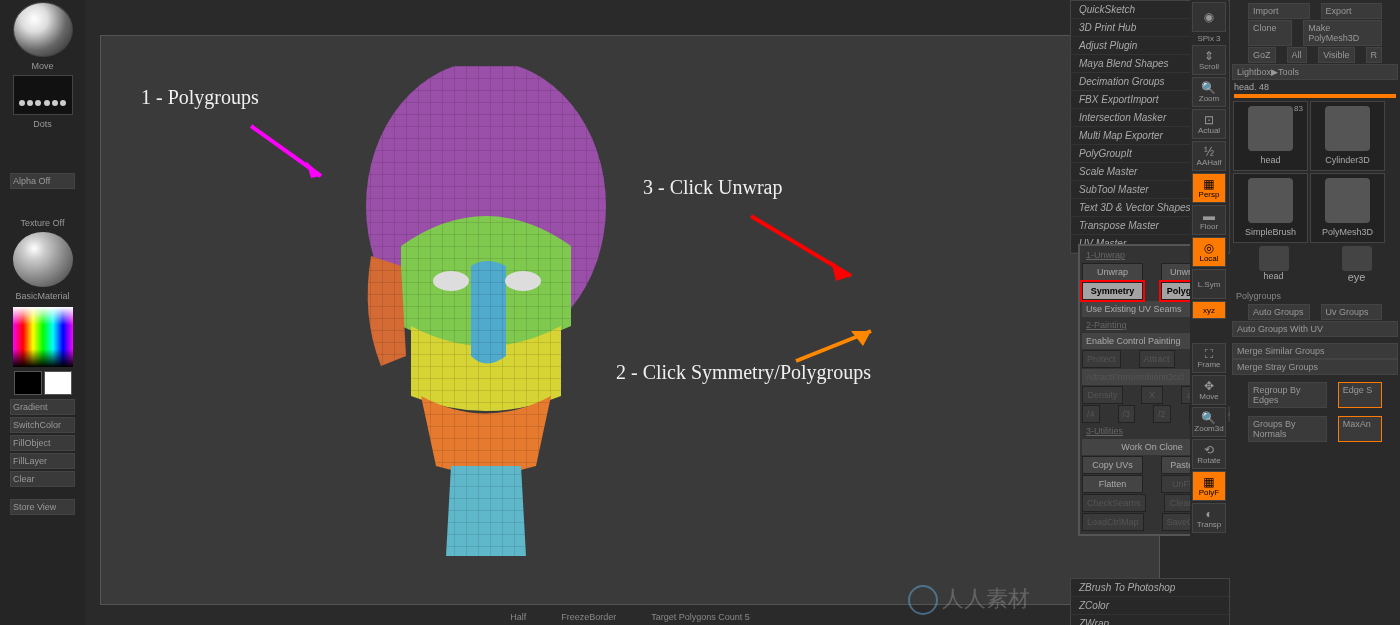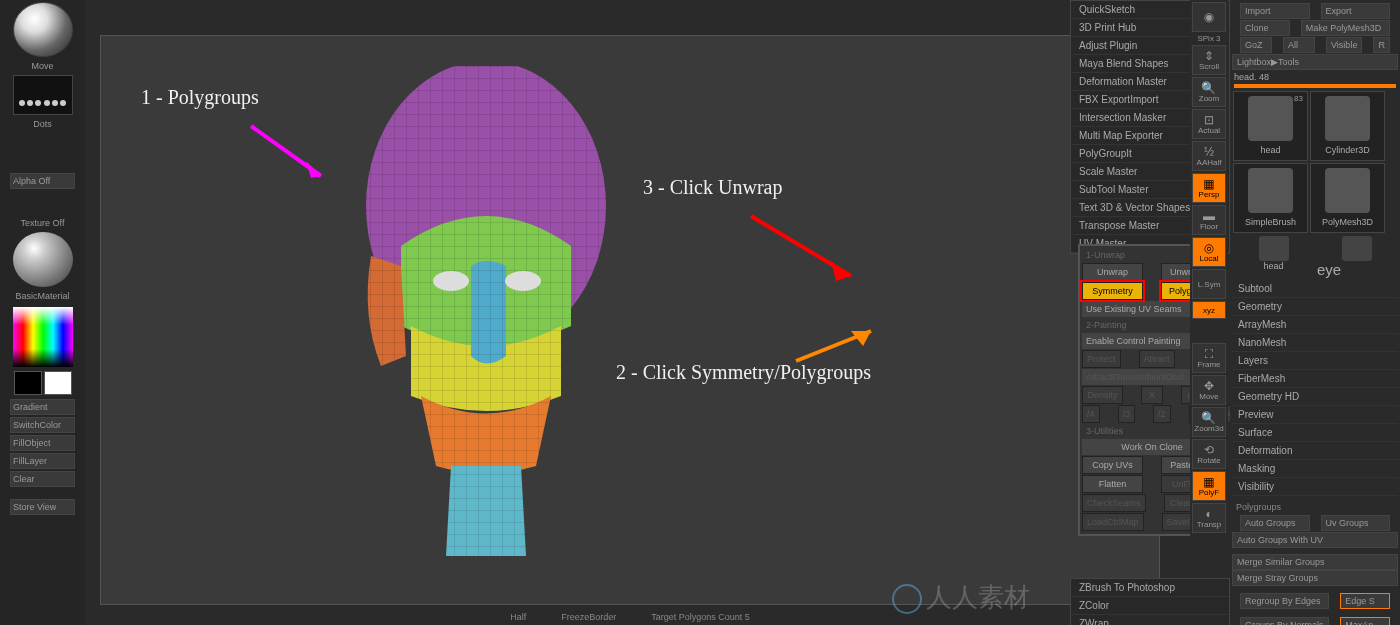--- a/index.html
+++ b/index.html
@@ -15,47 +15,47 @@
 .color-picker::after { content:''; position:absolute; inset:0; background: linear-gradient(to bottom, #fff, transparent 30%, transparent 70%, #000); }
 .swatches { display: flex; gap: 2px; justify-content: center; margin: 4px 0; }
 .swatch { width: 28px; height: 24px; border: 1px solid #555; }
 
 .canvas-area { position: absolute; left: 100px; top: 35px; width: 1060px; height: 570px; background: #3a3a3a; border: 1px solid #555; }
 .annotation { position: absolute; color: #f0f0f0; font-family: 'Times New Roman', serif; font-size: 20px; }
 
 .head-model { position: absolute; left: 210px; top: 30px; width: 320px; height: 490px; }
 
 .plugin-menu { position: absolute; right: 170px; top: 0; width: 160px; background: #282828; border: 1px solid #444; }
-.menu-item { padding: 3px 8px; font-size: 10px; color: #aaa; cursor: pointer; border-bottom: 1px solid #333; }
+.menu-item { padding: 3px 8px; font-size: 10px; color: #aaa; cursor: pointer; border-bottom: 1px solid #333; font-style: italic; }
 
 .uv-panel { position: absolute; right: 174px; top: 244px; width: 148px; background: #333; border: 2px solid #555; padding: 2px; }
-.uv-section-label { color: #666; font-size: 9px; padding: 2px 4px; }
+.uv-section-label { color: #666; font-size: 9px; padding: 2px 4px; text-decoration: underline; }
 .uv-btn-row { display: flex; gap: 18px; margin: 1px 0; }
 .uv-btn { flex: 1; padding: 3px 4px; background: #444; color: #aaa; font-size: 9px; text-align: center; cursor: pointer; border: 1px solid #222; }
-.uv-btn.orange { background: #eab308; color: #000; font-weight: normal; outline: 2px solid #ff0000; }
+.uv-btn.orange { background: #a3a3a3; color: #000; font-weight: bold; outline: 2px solid #ff0000; }
 .uv-btn.disabled { color: #555; background: #3a3a3a; }
 .uv-long { width: 100%; padding: 3px 4px; background: #444; color: #aaa; font-size: 9px; margin: 1px 0; cursor: pointer; }
 .uv-long.disabled { color: #555; }
 
 .vert-toolbar { position: absolute; right: 172px; top: 0; width: 38px; height: 100%; background: #2a2a2a; display: flex; flex-direction: column; align-items: center; gap: 2px; padding-top: 2px; }
 .vbtn { width: 34px; height: 30px; background: #333; border: 1px solid #444; font-size: 8px; color: #999; display: flex; flex-direction: column; align-items: center; justify-content: center; cursor: pointer; }
 .vbtn.active { background: #ff7a00; color: #000; }
 .vbtn-icon { font-size: 12px; line-height: 1; }
 
 .right-panel { position: absolute; right: 0; top: 0; width: 170px; height: 100%; background: #2a2a2a; padding: 2px; overflow: hidden; }
-.rbtn-row { display: flex; gap: 11px; margin: 1px 8px; justify-content: flex-end; }
+.rbtn-row { display: flex; gap: 11px; margin: 1px 16px; justify-content: flex-end; }
 .rbtn { flex: 1; padding: 2px 4px; background: #3a3a3a; color: #999; font-size: 9px; cursor: pointer; border: 1px solid #444; }
 .rbtn.orange-border { border-color: #ff7a00; }
 .tool-item { display: inline-block; width: 75px; height: 70px; background: #222; border: 1px solid #444; margin: 1px; text-align: center; position: relative; font-size: 9px; }
 .tool-item .num { position: absolute; top: 2px; right: 4px; font-size: 8px; color: #999; }
 .tool-thumb { width: 45px; height: 45px; margin: 4px auto; background: #555; border-radius: 4px; }
 .accordion { padding: 3px 6px; background: #2a2a2a; color: #aaa; font-size: 10px; cursor: pointer; border-bottom: 1px solid #333; }
 .section-header { padding: 2px 4px; font-size: 9px; color: #888; margin-top: 4px; }
 
-.watermark { position: absolute; right: 370px; bottom: 10px; font-size: 26px; color: rgba(200,200,200,0.3); font-family: sans-serif; }
+.watermark { position: absolute; right: 370px; bottom: 10px; font-size: 22px; color: rgba(200,200,200,0.3); font-family: sans-serif; }
 .watermark-icon { display: inline-block; width: 30px; height: 30px; border: 2px solid rgba(100,170,220,0.5); border-radius: 50%; vertical-align: middle; margin-right: 4px; position: relative; }
 
 .bottom-bar { position: absolute; bottom: 0; left: 100px; width: 1060px; height: 16px; background: #2a2a2a; display: flex; gap: 35px; padding: 0 10px; align-items: center; font-size: 9px; color: #888; }
 </style>
 </head>
 <body>
 
 <div class="left-panel">
   <div class="brush-preview"></div>
   <div class="label-center">Move</div>
@@ -130,21 +130,21 @@
       <line x1="5" y1="35" x2="80" y2="5" stroke="#ff8800" stroke-width="4"></line>
       <polygon points="80,5 60,5 72,20" fill="#ff8800"></polygon>
     </svg>
 </div>
 
 <div class="plugin-menu" id="plugin-menu">
     <div class="menu-item">QuickSketch</div>
     <div class="menu-item">3D Print Hub</div>
     <div class="menu-item">Adjust Plugin</div>
     <div class="menu-item">Maya Blend Shapes</div>
-    <div class="menu-item">Deformation Master</div>
+    <div class="menu-item">Decimation Groups</div>
     <div class="menu-item">FBX ExportImport</div>
     <div class="menu-item">Intersection Masker</div>
     <div class="menu-item">Multi Map Exporter</div>
     <div class="menu-item">PolyGroupIt</div>
     <div class="menu-item">Scale Master</div>
     <div class="menu-item">SubTool Master</div>
     <div class="menu-item">Text 3D &amp; Vector Shapes</div>
     <div class="menu-item">Transpose Master</div>
     <div class="menu-item">UV Master</div>
   </div>
@@ -281,35 +281,21 @@
       <div class="rbtn">GoZ</div>
       <div class="rbtn">All</div>
       <div class="rbtn">Visible</div>
       <div class="rbtn" style="flex:0.3">R</div>
     </div>
   <div class="rbtn" style="width:100%">Lightbox▶Tools</div>
   <div style="padding:2px;font-size:9px"><span>head.</span> <span>48</span><div style="height:4px;background:#ff7a00;margin-top:2px"></div></div>
   <div id="tool-grid"><div class="tool-item"><div class="num">83</div><div class="tool-thumb"></div>head</div><div class="tool-item"><div class="num"></div><div class="tool-thumb"></div>Cylinder3D</div><div class="tool-item"><div class="num"></div><div class="tool-thumb"></div>SimpleBrush</div><div class="tool-item"><div class="num"></div><div class="tool-thumb"></div>PolyMesh3D</div></div>
   <div id="subtool-row" style="display:flex">
       <div style="flex: 1 1 0%; text-align: center; font-size: 9px; padding: 2px;"><div style="width:30px;height:25px;background:#444;margin:0 auto;border-radius:3px"></div>head</div>
-      <div style="flex: 1 1 0%; text-align: left; font-size: 15px; padding: 2px;"><div style="width:30px;height:25px;background:#444;margin:0 auto;border-radius:3px"></div>eye</div>
-    </div>
-  <div id="accordion-list">
-      <div class="accordion">Subtool</div>
-      <div class="accordion">Geometry</div>
-      <div class="accordion">ArrayMesh</div>
-      <div class="accordion">NanoMesh</div>
-      <div class="accordion">Layers</div>
-      <div class="accordion">FiberMesh</div>
-      <div class="accordion">Geometry HD</div>
-      <div class="accordion">Preview</div>
-      <div class="accordion">Surface</div>
-      <div class="accordion">Deformation</div>
-      <div class="accordion">Masking</div>
-      <div class="accordion">Visibility</div>
+      <div style="flex: 1 1 0%; text-align: center; font-size: 11px; padding: 2px;"><div style="width:30px;height:25px;background:#444;margin:0 auto;border-radius:3px"></div>eye</div>
     </div>
   <div class="section-header">Polygroups</div>
   <div class="rbtn-row">
       <div class="rbtn">Auto Groups</div>
       <div class="rbtn">Uv Groups</div>
     </div>
   <div class="rbtn" style="width:100%">Auto Groups With UV</div>
   <div style="height:6px"></div>
   <div class="rbtn" style="width:100%">Merge Similar Groups</div>
   <div class="rbtn" style="width:100%">Merge Stray Groups</div>

